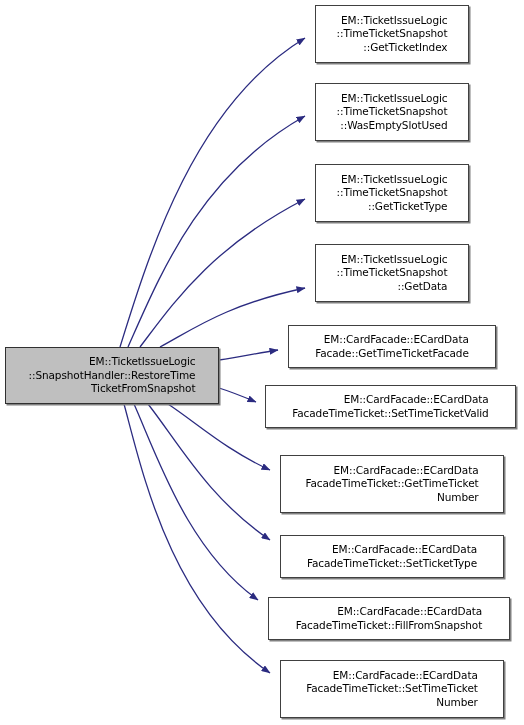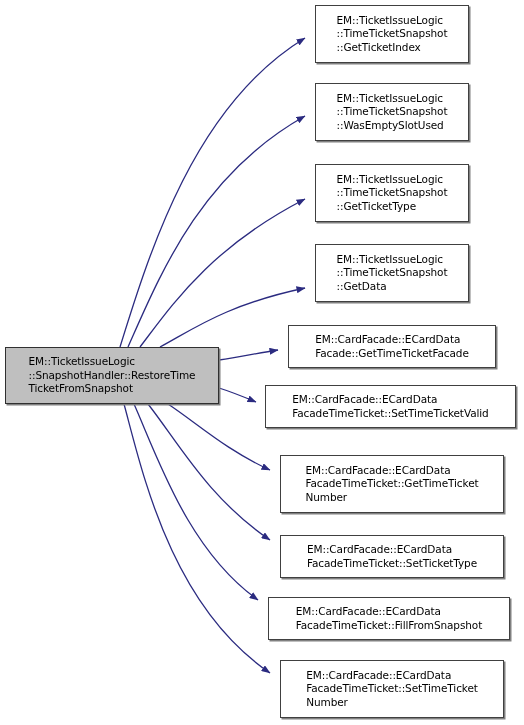--- a/index.html
+++ b/index.html
@@ -12,21 +12,21 @@
   svg.edges{position:absolute;left:0;top:0;width:524px;height:725px;pointer-events:none;}
   .node{
     position:absolute;
     box-sizing:border-box;
     border:1px solid #404040;
     background:#ffffff;
     box-shadow:1.5px 1.5px 0 0 #808080;
     display:flex;
     align-items:center;
     justify-content:center;
-    text-align:left;
+    text-align:right;
   }
   .node.root{
     background:#bfbfbf;
     border:1px solid #303030;
   }
   .node .label{
     font-size:10.5px;
     line-height:13.6px;
     color:#000;
     letter-spacing:-0.1px;

